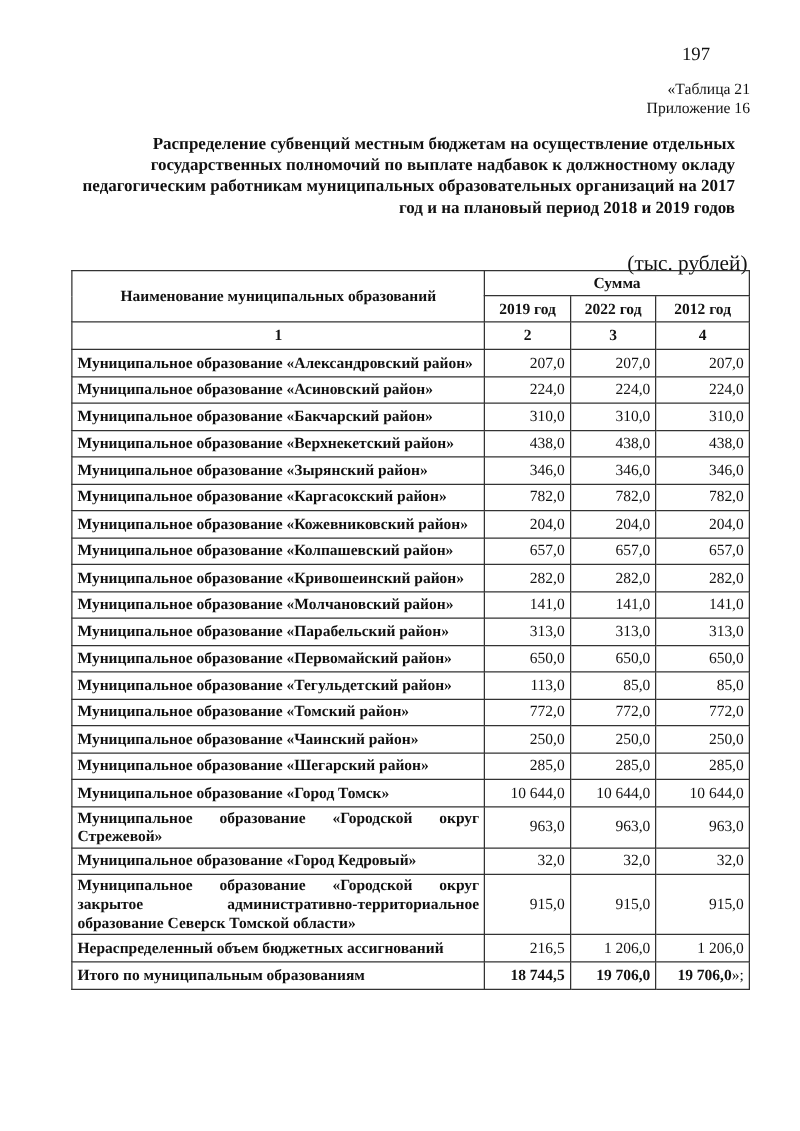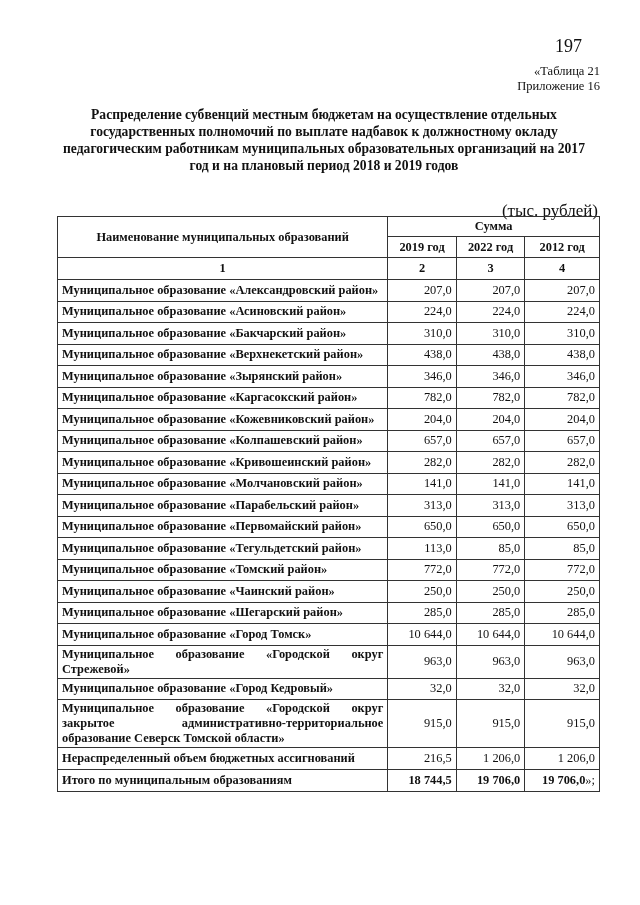--- a/index.html
+++ b/index.html
@@ -1,30 +1,30 @@
 <!DOCTYPE html>
 <html><head>
   <meta charset="utf-8">
   <style>
     html, body { margin: 0; padding: 0; background: #ffffff; }
     body {
       width: 640px; height: 905px; position: relative; overflow: hidden;
       font-family: "Liberation Serif", serif; color: #111;
     }
     .page-number {
-      position: absolute; top: 36px; right: 58px;
-      font-size: 18px;
+      position: absolute; top: 36px; right: 72px;
+      font-size: 15px;
     }
     .appendix {
       position: absolute; top: 64px; right: 40px;
       font-size: 12.5px; text-align: right; line-height: 15px;
     }
     .title {
       position: absolute; top: 106px; left: 60px; width: 528px;
-      text-align: center; font-weight: bold; font-size: 13.6px; line-height: 17px;
+      text-align: right; font-weight: bold; font-size: 13.6px; line-height: 17px;
     }
     .units {
       position: absolute; top: 201px; right: 42px;
       font-size: 17px;
     }
     table.main {
       position: absolute; top: 216px; left: 57px;
       width: 543px; border-collapse: collapse;
       font-size: 12.4px; table-layout: fixed;
     }

